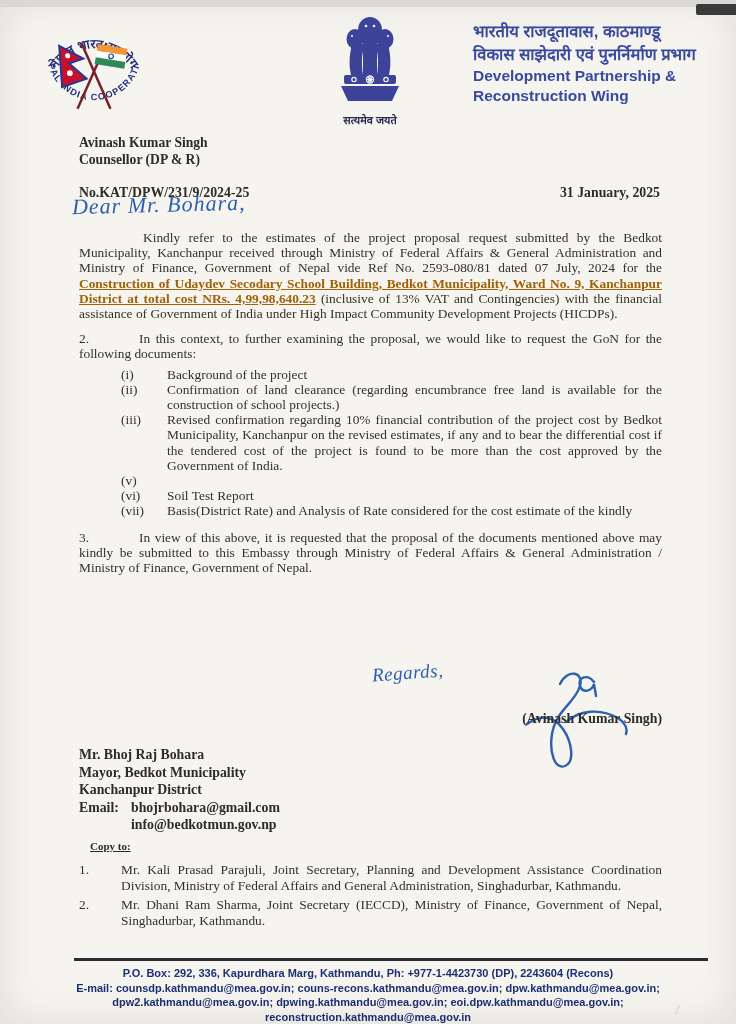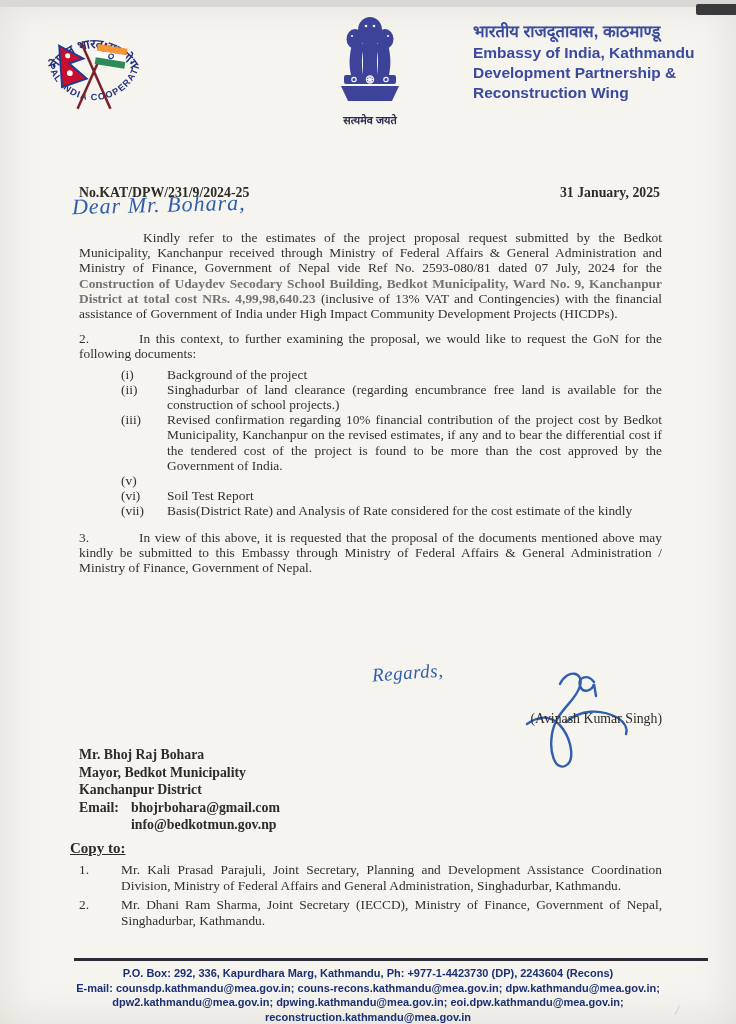--- a/index.html
+++ b/index.html
@@ -23,42 +23,42 @@
 
   
   .sender{position:absolute;left:79px;top:134px;font-size:13.6px;font-weight:bold;line-height:17px;color:#2e2c27;}
   .ref-row{position:absolute;left:79px;top:185px;width:581px;display:flex;justify-content:space-between;font-size:13.8px;font-weight:bold;color:#2e2c27;}
 
   
   .hand{font-family:"Liberation Serif",serif;font-style:italic;color:#2f5fae;}
   .salutation{position:absolute;left:72px;top:192px;font-size:22px;transform:rotate(-1.5deg);letter-spacing:1px;}
   .regards{position:absolute;left:372px;top:662px;font-size:19px;transform:rotate(-4deg);letter-spacing:.5px;}
   .sig-svg{position:absolute;left:498px;top:664px;}
-  .signer-name{position:absolute;left:380px;top:711px;width:282px;text-align:right;font-size:13.8px;font-weight:normal;color:#2e2c27;}
+  .signer-name{position:absolute;left:380px;top:711px;width:282px;text-align:right;font-size:13.8px;font-weight:bold;color:#2e2c27;}
 
   
   .letter-body{position:absolute;left:79px;top:230px;width:583px;font-size:13.4px;line-height:15.2px;text-align:justify;}
   .letter-body p{margin:0;}
   .p1{text-indent:64px;margin-bottom:10px !important;}
-  .b{font-weight:bold;color:#737373;}
+  .b{font-weight:bold;color:#a16207;text-decoration:underline;}
   .numpara .pnum{display:inline-block;width:60px;text-indent:0;}
   .p2{margin-bottom:5px !important;}
   .list{margin:0;padding:0;list-style:none;}
   .list li{display:flex;margin:0;}
   .list .rn{flex:0 0 46px;margin-left:42px;}
   .list .it{flex:1;text-align:justify;}
   .p3{margin-top:11px !important;}
 
   
   .recipient{position:absolute;left:79px;top:746px;font-size:13.8px;font-weight:bold;line-height:17.6px;color:#2e2c27;}
   .email-row{display:flex;align-items:flex-end;}
   .email-row .lbl{width:52px;}
   .email-link{}
   .email-indent{margin-left:52px;}
-  .copy-label{position:absolute;left:70px;top:840px;font-size:15px;font-weight:bold;text-decoration:underline;color:#2e2c27;}
+  .copy-label{position:absolute;left:90px;top:840px;font-size:11px;font-weight:bold;text-decoration:underline;color:#2e2c27;}
   .copy-list{position:absolute;left:79px;top:862px;width:583px;font-size:13.4px;line-height:15.6px;}
   .copy-list .row{display:flex;}
   .copy-list .cn{flex:0 0 42px;}
   .copy-list .ct{flex:1;text-align:justify;font-family:Liberation Serif, serif;}
   .copy-list .row + .row{margin-top:4px;}
 
   
   .footer-rule{position:absolute;left:74px;top:958px;width:634px;height:3px;background:#2b2b33;}
   .footer{position:absolute;left:20px;top:966px;width:696px;text-align:center;
     font-family:"Liberation Sans",sans-serif;font-weight:bold;font-size:11px;line-height:14.6px;color:#1c2f72;}
@@ -123,46 +123,50 @@
           <circle cx="44" cy="12" r="1.3"></circle>
         <circle cx="22" cy="22" r="1.1"></circle>
           <circle cx="58" cy="22" r="1.1"></circle>
       </g>
     </svg>
     <div class="motto">सत्यमेव जयते</div>
   </div>
 
   <div class="mission">
     <div class="hi">भारतीय राजदूतावास, काठमाण्डू</div>
-    <div class="en">Embassy of India, Kathmandu</div>
+    <div class="hi">विकास साझेदारी एवं पुनर्निर्माण प्रभाग</div>
     <div class="en">Development Partnership &amp;</div>
     <div class="en">Reconstruction Wing</div>
   </div>
 
+  <div class="sender">
+    <div>Avinash Kumar Singh</div>
+    <div>Counsellor (DP &amp; R)</div>
+  </div>
 
   <div class="ref-row">
     <span>No.KAT/DPW/231/9/2024-25</span>
     <span>31 January, 2025</span>
   </div>
 
   <div class="salutation hand">Dear Mr. Bohara,</div>
 
   <div class="letter-body">
     <p class="p1"><span>Kindly refer to the estimates of the project proposal request submitted by the Bedkot Municipality, Kanchanpur received through Ministry of Federal Affairs &amp; General Administration and Ministry of Finance, Government of Nepal  vide Ref No. 2593-080/81 dated 07 July, 2024 for the </span><span class="b">Construction of Udaydev Secodary School Building, Bedkot Municipality, Ward No. 9, Kanchanpur District at total cost NRs. 4,99,98,640.23</span><span> (inclusive of 13% VAT and Contingencies)  with the financial assistance of Government of India under High Impact Community Development Projects (HICDPs).</span></p>
 
     <p class="numpara p2"><span class="pnum">2.</span><span>In this context, to further examining the proposal, we would like to request the GoN for the following documents:</span></p>
 
     <ul class="list">
       <li>
           <span class="rn">(i)</span>
           <span class="it">Background of the project</span>
         </li>
       <li>
           <span class="rn">(ii)</span>
-          <span class="it">Singhadurbar of land clearance (regarding encumbrance free land is available for the construction of school projects.)</span>
+          <span class="it">Confirmation of land clearance (regarding encumbrance free land is available for the construction of school projects.)</span>
         </li>
       <li>
           <span class="rn">(iii)</span>
           <span class="it">Revised confirmation regarding 10% financial contribution of the project cost by Bedkot Municipality, Kanchanpur on the revised estimates, if any and to bear the differential cost if the tendered cost of the project is found to be more than the cost approved by the Government of India.</span>
         </li>
       <li>
           <span class="rn">(v)</span>
         </li>
       <li>
           <span class="rn">(vi)</span>

